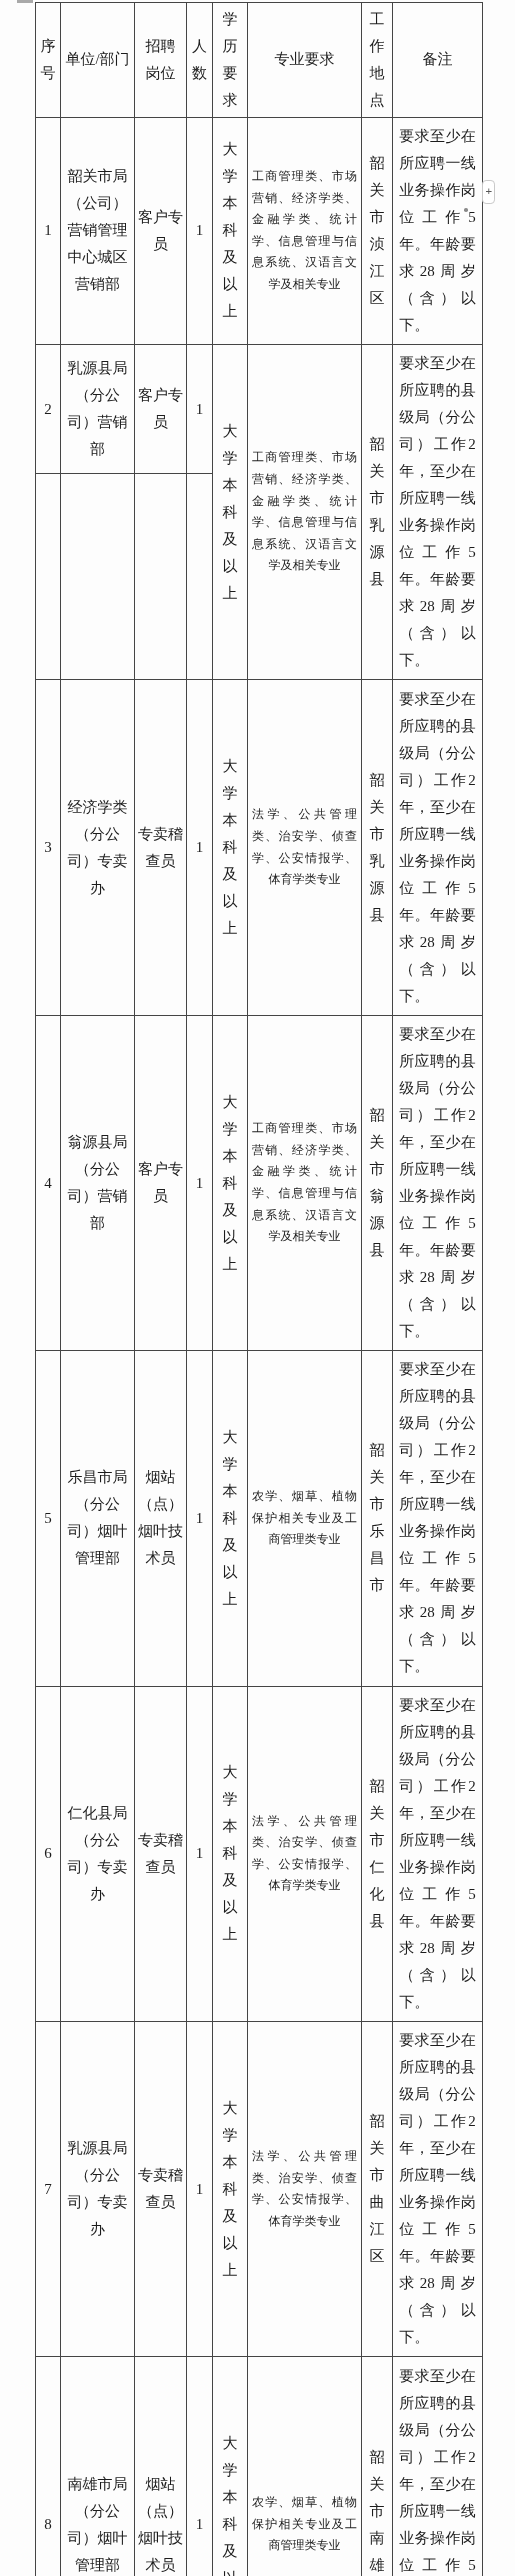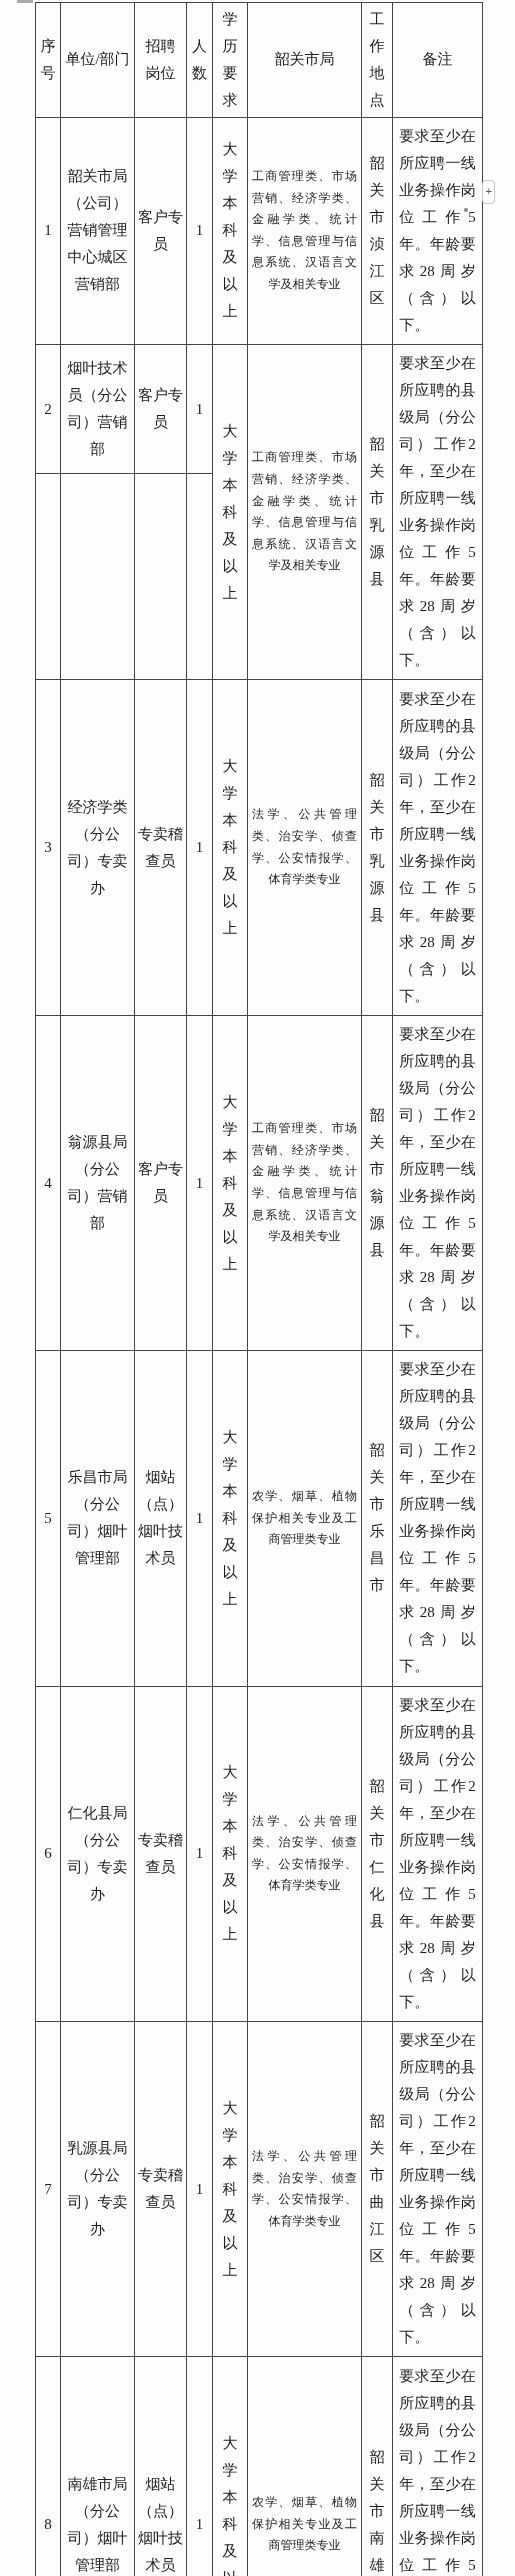--- a/index.html
+++ b/index.html
@@ -93,21 +93,21 @@
 号</th>
           <th class="hdr">单位/部门</th>
           <th class="hdr">招聘
 岗位</th>
           <th class="hdr">人
 数</th>
           <th class="hdr">学
 历
 要
 求</th>
-          <th class="hdr">韶关市局</th>
+          <th class="hdr">专业要求</th>
           <th class="hdr">工
 作
 地
 点</th>
           <th class="hdr">备注</th>
         </tr>
     </thead>
     <tbody>
         <tr style="height: 179px;">
           <td class="c-no">1</td>
@@ -125,21 +125,21 @@
           <td class="c-location v">韶
 关
 市
 浈
 江
 区</td>
           <td class="c-note">要求至少在所应聘一线业务操作岗位工作5年。年龄要求28周岁（含）以下。</td>
         </tr>
         <tr style="height: 92px;">
           <td class="c-no">2</td>
-          <td class="c-unit">烟叶技术员（分公司）营销部</td>
+          <td class="c-unit">乳源县局（分公司）营销部</td>
           <td class="c-position">客户专员</td>
           <td class="c-count">1</td>
           <td class="c-education v" rowspan="2">大
 学
 本
 科
 及
 以
 上</td>
           <td class="c-major" rowspan="2">工商管理类、市场营销、经济学类、金融学类、统计学、信息管理与信息系统、汉语言文学及相关专业</td>

